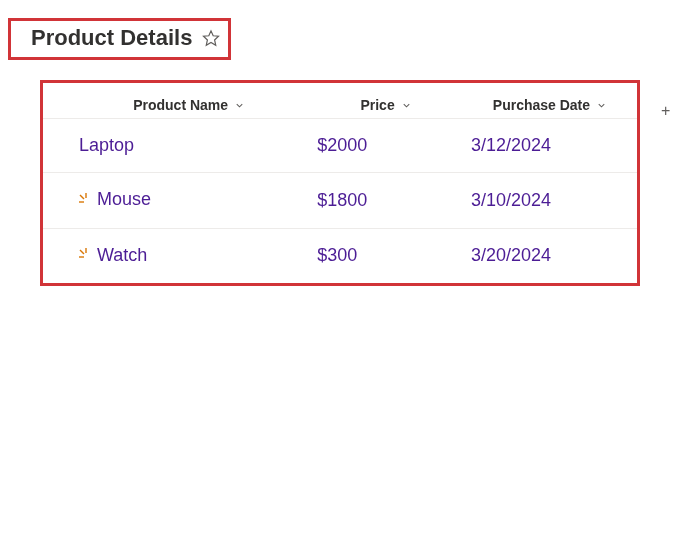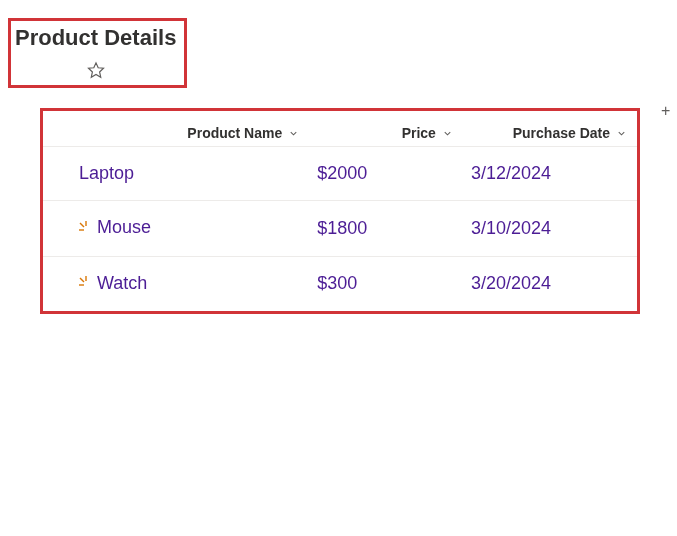--- a/index.html
+++ b/index.html
@@ -11,23 +11,22 @@
       width: 677px;
       height: 536px;
       overflow: hidden;
       color: #323130;
     }
     .page-header {
       display: inline-flex;
       align-items: center;
       gap: 10px;
       margin: 18px 0 0 8px;
-      padding: 4px 8px 6px 4px;
+      padding: 4px 8px 6px 20px;
       border: 3px solid #d13438;
-      flex-direction: column;
     }
     .page-title {
       font-size: 22px;
       font-weight: 600;
       color: #323130;
     }
     .star-icon {
       display: inline-flex;
       color: #605e5c;
     }
@@ -35,21 +34,21 @@
       margin: 20px 0 0 40px;
       width: 600px;
       border: 3px solid #d13438;
       padding: 0;
     }
     table {
       width: 100%;
       border-collapse: collapse;
     }
     thead th {
-      text-align: right;
+      text-align: center;
       font-size: 14px;
       font-weight: 600;
       color: #323130;
       padding: 14px 10px 5px 10px;
       border-bottom: 1px solid #edebe9;
       margin-top: 6px;
     }
     thead th .th-inner {
       display: inline-flex;
       align-items: center;

